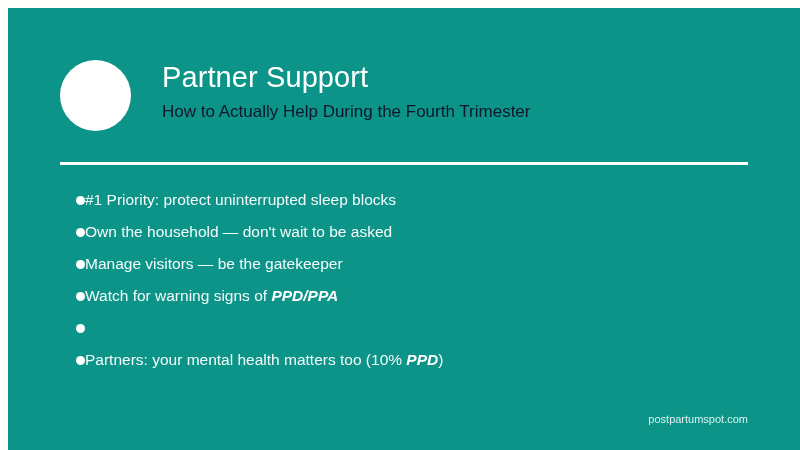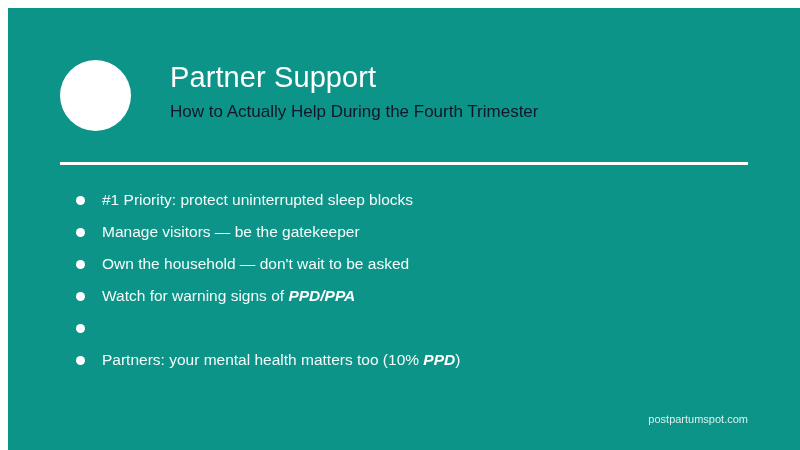--- a/index.html
+++ b/index.html
@@ -39,21 +39,20 @@
     width: 71px;
     height: 71px;
     border-radius: 50%;
     background: #ffffff;
   }
   .titles {
     position: absolute;
     left: 102px;
     top: 0px;
     width: 586px;
-    margin-left: 8px;
   }
   .slide-title {
     font-size: 29px;
     line-height: 34px;
     font-weight: 400;
     color: #ffffff;
     letter-spacing: 0.1px;
     white-space: nowrap;
   }
   .slide-subtitle {
@@ -92,21 +91,20 @@
     flex: 0 0 auto;
     width: 9px;
     height: 9px;
     border-radius: 50%;
     background: #ffffff;
     margin-left: 16px;
     margin-right: 0px;
   }
   .bullet-text {
     flex: 0 0 auto;
-    margin-left: 17px;
     font-size: 15.5px;
     line-height: 20px;
     color: #f4fcfb;
     white-space: nowrap;
   }
   .bullet-text b {
     font-weight: 700;
     color: #ffffff;
     font-style: italic;
   }
@@ -140,26 +138,26 @@
 
   <div class="bullets">
 
     <div class="bullet-row">
       <span class="bullet-dot"></span>
       <span class="bullet-text">#1 Priority: protect uninterrupted sleep blocks</span>
     </div>
 
     <div class="bullet-row">
       <span class="bullet-dot"></span>
-      <span class="bullet-text">Manage visitors — be the gatekeeper</span>
+      <span class="bullet-text">Own the household — don't wait to be asked</span>
     </div>
 
     <div class="bullet-row">
       <span class="bullet-dot"></span>
-      <span class="bullet-text">Own the household — don't wait to be asked</span>
+      <span class="bullet-text">Manage visitors — be the gatekeeper</span>
     </div>
 
     <div class="bullet-row">
       <span class="bullet-dot"></span>
       <span class="bullet-text"><span>Watch for warning signs of </span><b>PPD/PPA</b><span></span></span>
     </div>
 
     <div class="bullet-row">
       <span class="bullet-dot"></span>
     </div>

